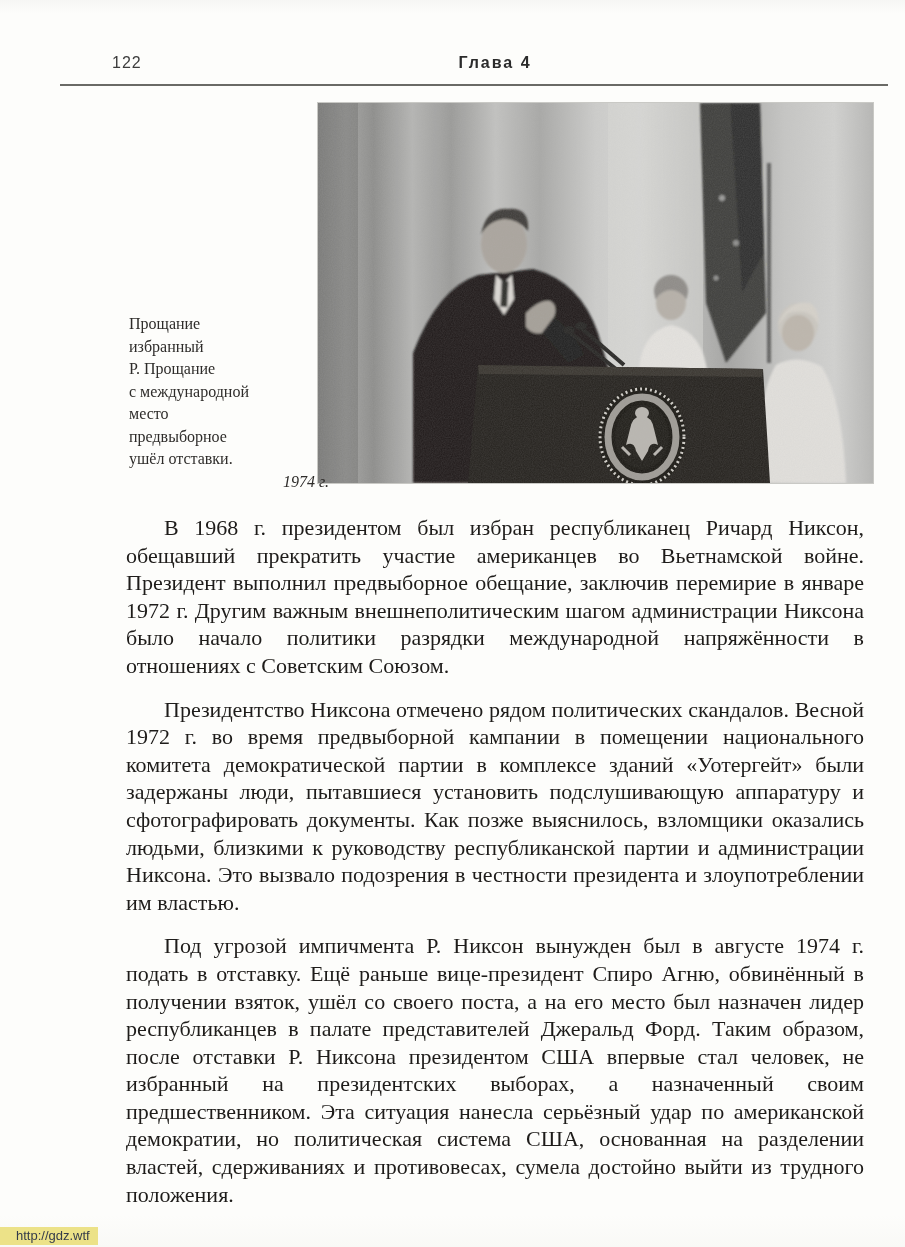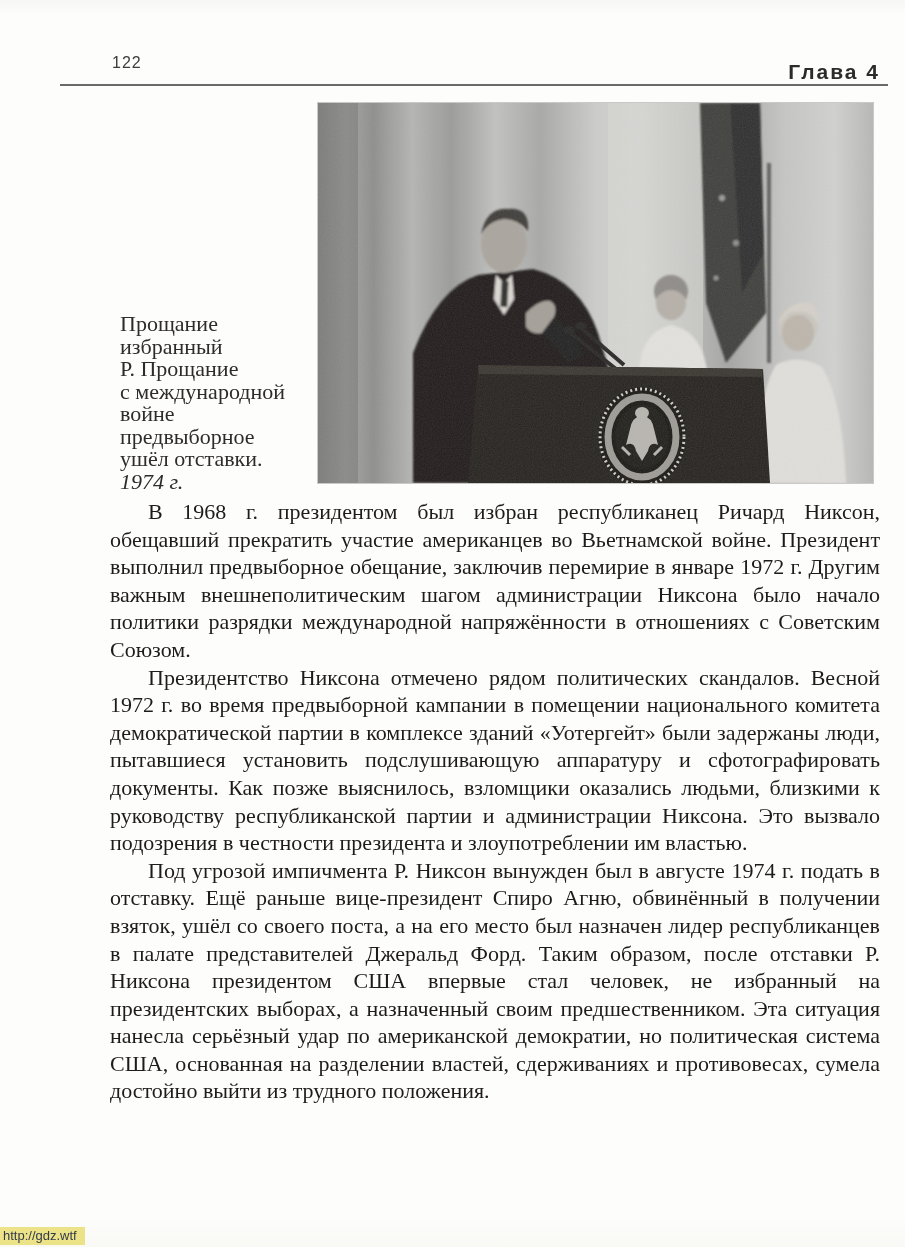--- a/index.html
+++ b/index.html
@@ -12,54 +12,54 @@
     position:absolute;inset:0;
     background:linear-gradient(180deg,#f6f6f4 0px,#fdfdfb 14px,#fdfdfb 1215px,#f9f9f6 1247px);
   }
   
   .page-number{
     position:absolute;left:112px;top:54px;
     font-family:"Liberation Sans", sans-serif;
     font-size:16px;color:#3c3c3c;letter-spacing:1px;
   }
   .chapter-header{
-    position:absolute;left:110px;top:60px;width:770px;
-    text-align:right;
+    position:absolute;left:110px;top:54px;width:770px;
+    text-align:center;
     font-family:"Liberation Sans", sans-serif;
-    font-weight:bold;font-size:21px;color:#2b2b2b;letter-spacing:2px;
+    font-weight:bold;font-size:16px;color:#2b2b2b;letter-spacing:2px;
   }
   .header-rule{
     position:absolute;left:60px;top:84px;width:828px;height:2px;
     background:#6a6a66;border:none;margin:0;
   }
   
   .figure-photo{
     position:absolute;left:318px;top:103px;width:555px;height:380px;
     background:#b3b3b3;
     box-shadow:0 0 0 1px #c9c9c5;
     overflow:hidden;
   }
   .figure-photo svg{display:block;filter:contrast(0.97) brightness(1.01);}
   .figure-caption{
-    position:absolute;left:120px;top:313px;width:200px;
-    font-size:22px;line-height:22.5px;color:#2e2c2a;
+    position:absolute;left:129px;top:313px;width:200px;
+    font-size:16px;line-height:22.5px;color:#2e2c2a;
   }
   .figure-caption .cap-line{display:block;}
-  .figure-caption .cap-year{display:block;font-style:italic;}
+  .figure-caption .cap-year{display:block;font-style:italic;text-align:right;}
   
   .body-text{
     position:absolute;left:110px;top:498px;width:770px;
     font-size:22px;line-height:27.6px;color:#1e1c1a;
     text-align:justify;
   }
-  .body-text p{margin:0;text-indent:38px;}
+  .body-text p{margin:16px;text-indent:38px;}
   
   .watermark{
     position:absolute;left:0;top:1227px;
-    padding:1px 8px 2px 3px;
+    padding:1px 8px 2px 16px;
     font-family:"Liberation Sans", sans-serif;
     font-size:13px;
   }
 </style>
 </head>
 <body>
 
 <div class="page">
 
   <div class="page-number">122</div>
@@ -154,21 +154,21 @@
 
       <rect width="555" height="380" filter="url(#grain)" opacity="0.5"></rect>
     </svg>
   </div>
 
   <div class="figure-caption">
     <span class="cap-line">Прощание</span>
     <span class="cap-line">избранный</span>
     <span class="cap-line">Р. Прощание</span>
     <span class="cap-line">с международной</span>
-    <span class="cap-line">войне</span>
+    <span class="cap-line">место</span>
     <span class="cap-line">предвыборное</span>
     <span class="cap-line">ушёл отставки.</span>
     <span class="cap-year">1974 г.</span>
   </div>
 
   <div class="body-text">
     <p>В 1968 г. президентом был избран республиканец Ричард Никсон, обещавший прекратить участие американцев во Вьетнамской войне. Президент выполнил предвыборное обещание, заключив перемирие в январе 1972 г. Другим важным внешнеполитическим шагом администрации Никсона было начало политики разрядки международной напряжённости в отношениях с Советским Союзом.</p>
     <p>Президентство Никсона отмечено рядом политических скандалов. Весной 1972 г. во время предвыборной кампании в помещении национального комитета демократической партии в комплексе зданий «Уотергейт» были задержаны люди, пытавшиеся установить подслушивающую аппаратуру и сфотографировать документы. Как позже выяснилось, взломщики оказались людьми, близкими к руководству республиканской партии и администрации Никсона. Это вызвало подозрения в честности президента и злоупотреблении им властью.</p>
     <p>Под угрозой импичмента Р. Никсон вынужден был в августе 1974 г. подать в отставку. Ещё раньше вице-президент Спиро Агню, обвинённый в получении взяток, ушёл со своего поста, а на его место был назначен лидер республиканцев в палате представителей Джеральд Форд. Таким образом, после отставки Р. Никсона президентом США впервые стал человек, не избранный на президентских выборах, а назначенный своим предшественником. Эта ситуация нанесла серьёзный удар по американской демократии, но политическая система США, основанная на разделении властей, сдерживаниях и противовесах, сумела достойно выйти из трудного положения.</p>
   </div>

